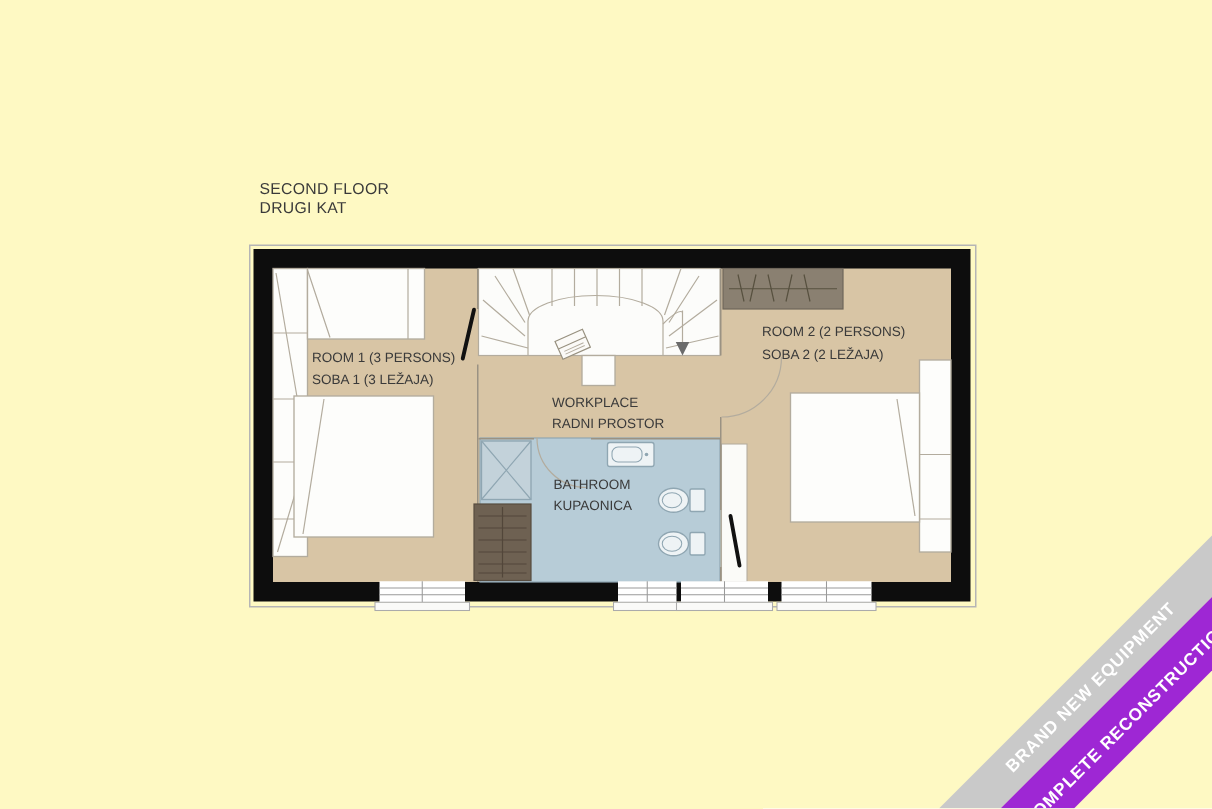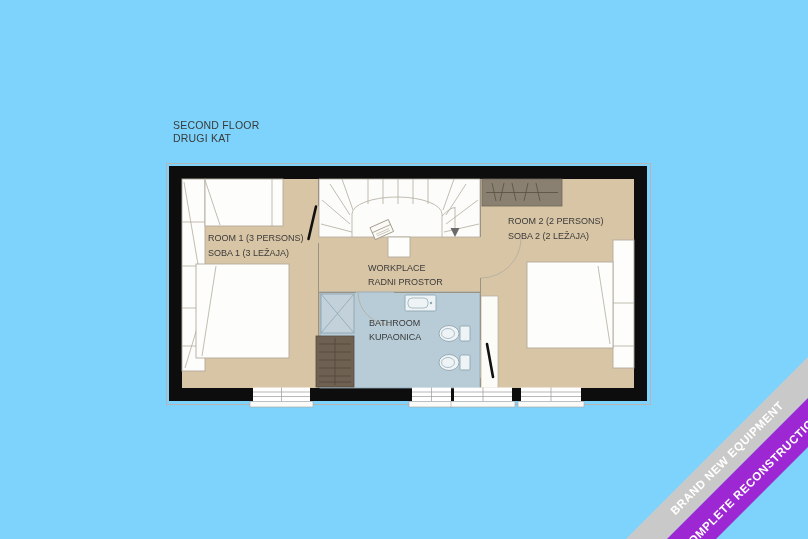--- a/index.html
+++ b/index.html
@@ -1,16 +1,16 @@
 <!DOCTYPE html>
 <html><head>
 <meta charset="utf-8">
 <style>
   html,body{margin:0;padding:0;background:#ffffff;}
-  .page{position:relative;width:808px;height:539px;background:#7dd3fc;overflow:hidden;
+  .page{position:relative;width:808px;height:539px;background:#fef9c3;overflow:hidden;
         font-family:"Liberation Sans", sans-serif;}
   svg{position:absolute;inset:0;}
   text{font-family:"Liberation Sans", sans-serif;fill:#3a3a3a;}
   .title-text{font-size:10.5px;letter-spacing:.2px;}
   .room-label{font-size:9px;}
   .ribbon-text{font-size:11.5px;font-weight:bold;fill:#ffffff;letter-spacing:.6px;}
   .thin{stroke:#b3ac9e;stroke-width:.8;fill:none;}
   .furn{fill:#fdfdfb;stroke:#b3ac9e;stroke-width:.9;}
   .part{stroke:#9a9283;stroke-width:1;fill:none;}
   .fix{fill:#eef3f5;stroke:#8fa6b2;stroke-width:.9;}

